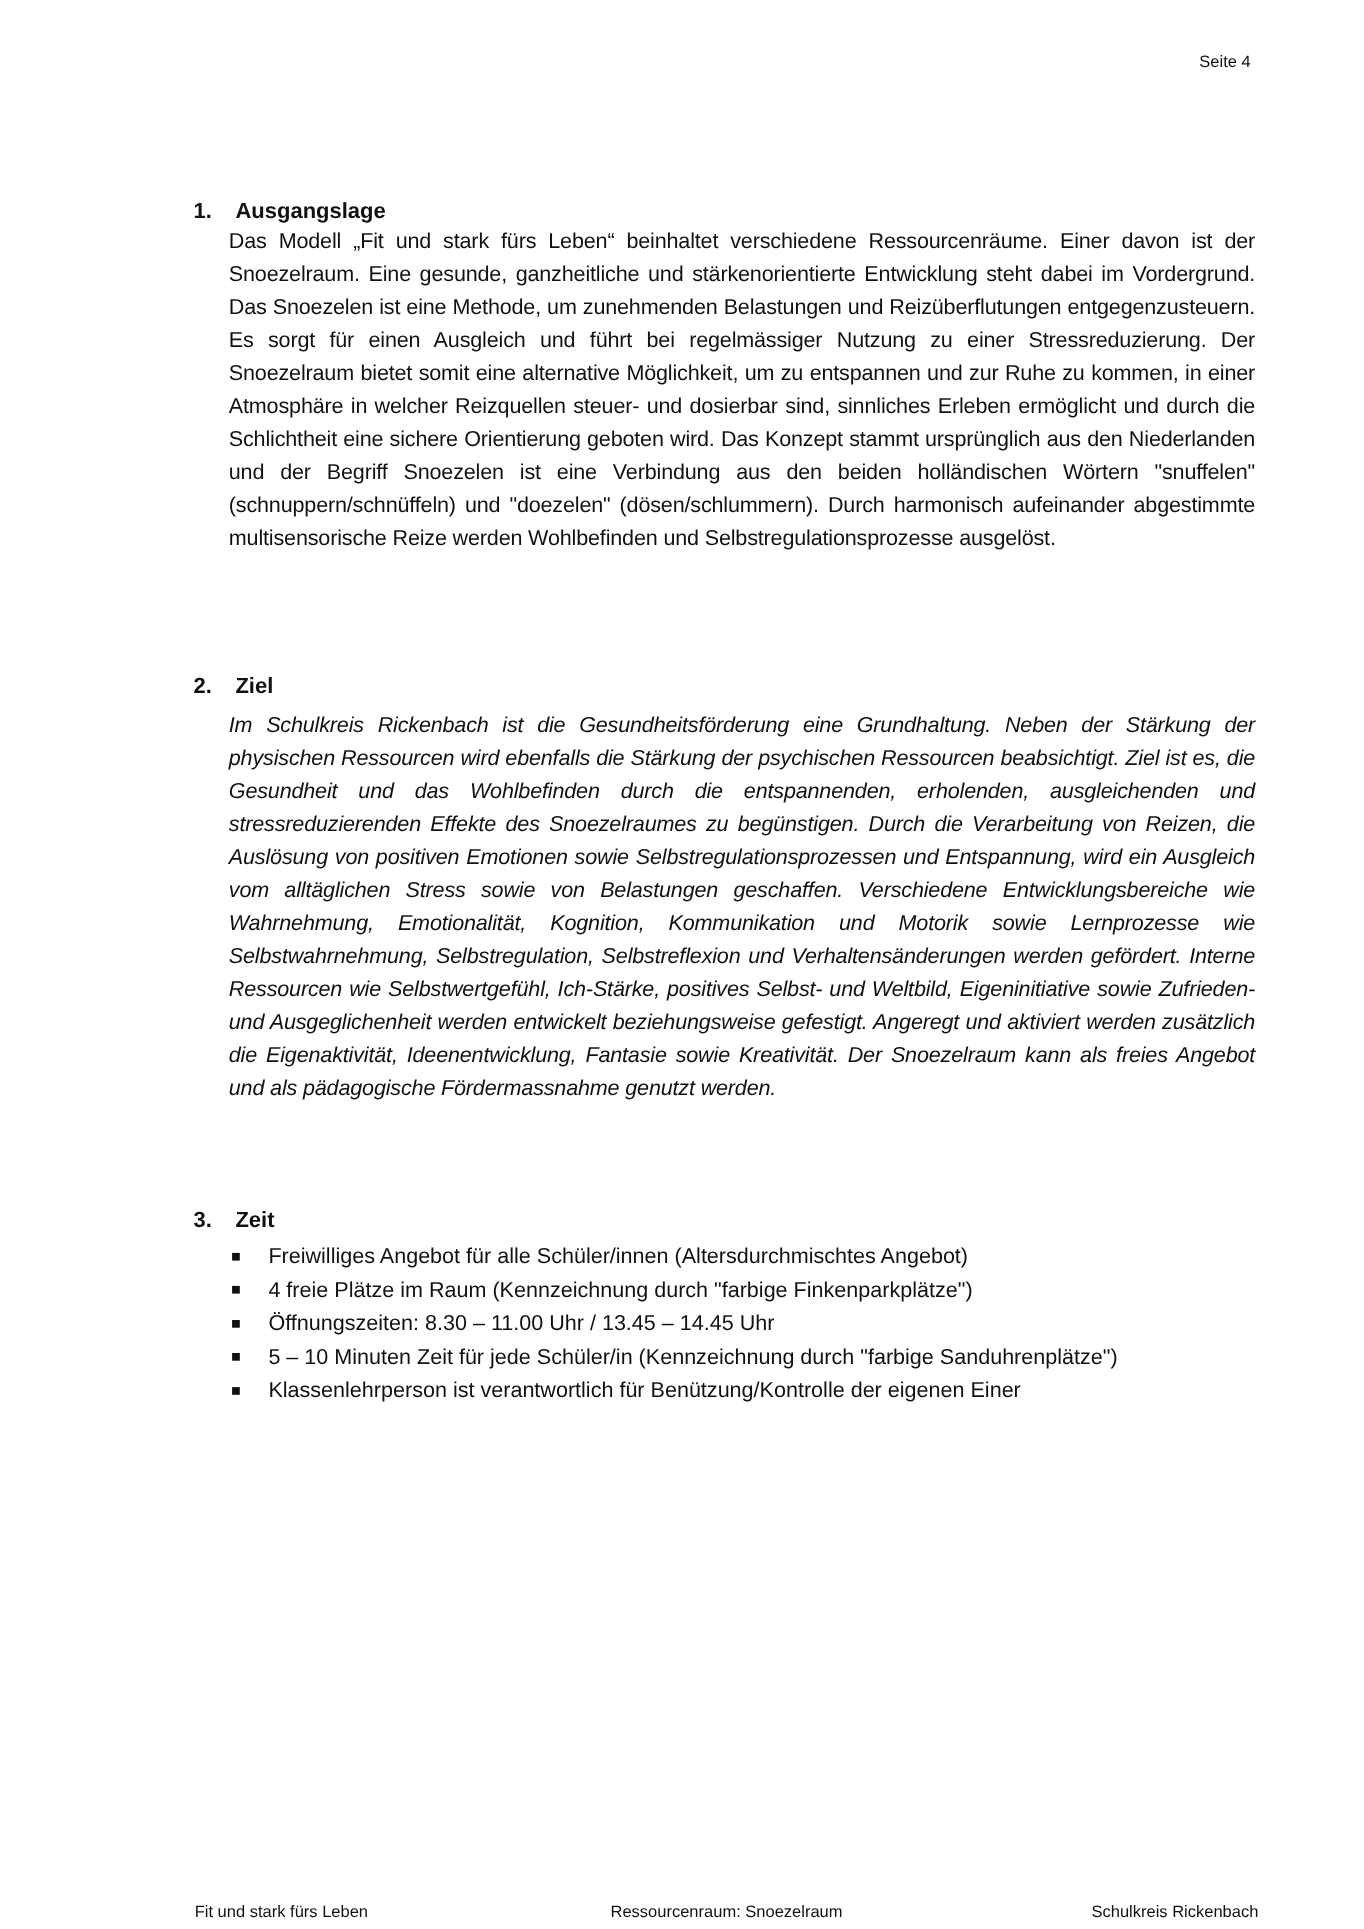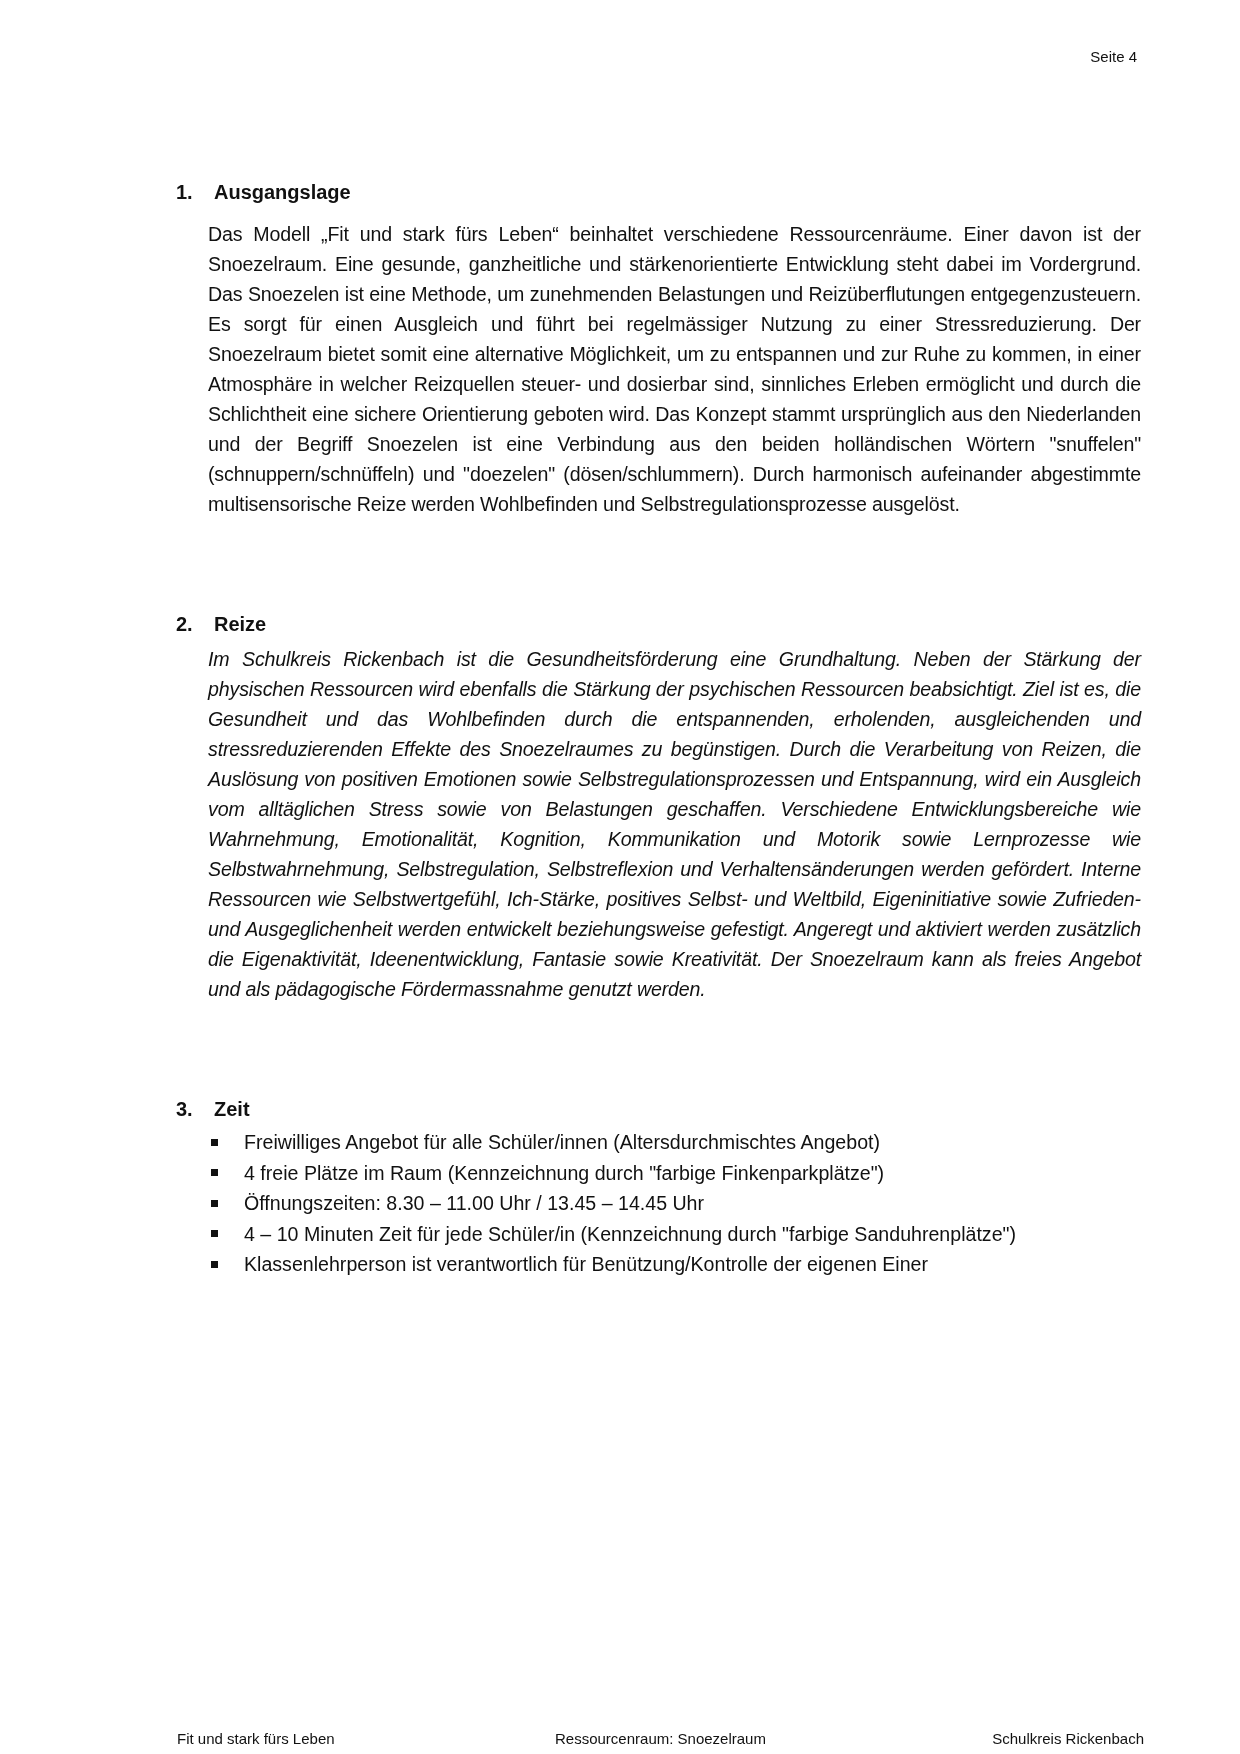--- a/index.html
+++ b/index.html
@@ -5,21 +5,21 @@
   html, body { margin:0; padding:0; background:#ffffff; }
   body { width:1240px; height:1754px; position:relative; overflow:hidden;
          font-family:"Liberation Sans", "DejaVu Sans", sans-serif; color:#111; }
   .page-number { position:absolute; top:48px; right:103px; font-size:15px; }
   .section { position:absolute; left:176px; width:965px; }
   .section h2 { margin:0; font-size:20px; font-weight:bold; display:flex; }
   .section h2 .num { width:38px; display:inline-block; }
   .section p { margin:0; padding-left:32px; font-size:19.6px; line-height:30px;
                text-align:justify; hyphens:manual; letter-spacing:-0.15px; }
   #sec1 { top:181px; }
-  #sec1 p { margin-top:15px; }
+  #sec1 p { margin-top:0; }
   #sec2 { top:613px; }
   #sec2 p { margin-top:8px;font-style:italic; }
   #sec3 { top:1098px; }
   #sec3 ul { list-style:none; margin:6px 0 0 0; padding:0 0 0 32px; }
   #sec3 li { font-size:19.6px; line-height:30.5px; display:flex; align-items:center; }
   #sec3 li .bullet { width:7px; height:7px; background:#111; display:inline-block;
                      margin-left:3px; margin-right:26px; flex:none; }
   .footer { position:absolute; top:1730px; font-size:15px; }
   .footer-left { left:177px; }
   .footer-center { left:555px; }
@@ -34,21 +34,21 @@
   <h2>
     <span class="num">1.</span>
     <span>Ausgangslage</span>
   </h2>
   <p>Das Modell „Fit und stark fürs Leben“ beinhaltet verschiedene Ressourcenräume. Einer davon ist der Snoezelraum. Eine gesunde, ganzheitliche und stärkenorientierte Entwicklung steht dabei im Vordergrund. Das Snoezelen ist eine Methode, um zunehmenden Belastungen und Reizüberflutun­gen entgegenzusteuern. Es sorgt für einen Ausgleich und führt bei regelmässiger Nutzung zu einer Stressreduzierung. Der Snoezelraum bietet somit eine alternative Möglichkeit, um zu entspannen und zur Ruhe zu kommen, in einer Atmosphäre in welcher Reizquellen steuer- und dosierbar sind, sinnliches Erleben ermöglicht und durch die Schlichtheit eine sichere Orientierung geboten wird. Das Konzept stammt ursprünglich aus den Niederlanden und der Begriff Snoezelen ist eine Verbin­dung aus den beiden holländischen Wörtern "snuffelen" (schnuppern/schnüffeln) und "doezelen" (dösen/schlummern). Durch harmonisch aufeinander abgestimmte multisensorische Reize werden Wohlbefinden und Selbstregulationsprozesse ausgelöst.</p>
 </div>
 
 <div class="section" id="sec2">
   <h2>
     <span class="num">2.</span>
-    <span>Reize</span>
+    <span>Ziel</span>
   </h2>
   <p>Im Schulkreis Rickenbach ist die Gesundheitsförderung eine Grundhaltung. Neben der Stärkung der physischen Ressourcen wird ebenfalls die Stärkung der psychischen Ressourcen beabsichtigt. Ziel ist es, die Gesundheit und das Wohlbefinden durch die entspannenden, erholenden, ausglei­chenden und stressreduzierenden Effekte des Snoezelraumes zu begünstigen. Durch die Verarbei­tung von Reizen, die Auslösung von positiven Emotionen sowie Selbstregulationsprozessen und Entspannung, wird ein Ausgleich vom alltäglichen Stress sowie von Belastungen geschaffen. Ver­schiedene Entwicklungsbereiche wie Wahrnehmung, Emotionalität, Kognition, Kommunikation und Motorik sowie Lernprozesse wie Selbstwahrnehmung, Selbstregulation, Selbstreflexion und Verhaltensänderungen werden gefördert. Interne Ressourcen wie Selbstwertgefühl, Ich-Stärke, po­sitives Selbst- und Weltbild, Eigeninitiative sowie Zufrieden- und Ausgeglichenheit werden entwi­ckelt beziehungsweise gefestigt. Angeregt und aktiviert werden zusätzlich die Eigenaktivität, Ideen­entwicklung, Fantasie sowie Kreativität. Der Snoezelraum kann als freies Angebot und als pädago­gische Fördermassnahme genutzt werden.</p>
 </div>
 
 <div class="section" id="sec3">
   <h2>
     <span class="num">3.</span>
     <span>Zeit</span>
   </h2>
   <ul>
@@ -59,21 +59,21 @@
     <li>
         <span class="bullet"></span>
         <span>4 freie Plätze im Raum (Kennzeichnung durch "farbige Finkenparkplätze")</span>
       </li>
     <li>
         <span class="bullet"></span>
         <span>Öffnungszeiten: 8.30 – 11.00 Uhr / 13.45 – 14.45 Uhr</span>
       </li>
     <li>
         <span class="bullet"></span>
-        <span>4 – 10 Minuten Zeit für jede Schüler/in (Kennzeichnung durch "farbige Sanduhrenplätze")</span>
+        <span>5 – 10 Minuten Zeit für jede Schüler/in (Kennzeichnung durch "farbige Sanduhrenplätze")</span>
       </li>
     <li>
         <span class="bullet"></span>
         <span>Klassenlehrperson ist verantwortlich für Benützung/Kontrolle der eigenen Einer</span>
       </li>
   </ul>
 </div>
 
 <div class="footer footer-left">Fit und stark fürs Leben</div>
 <div class="footer footer-center">Ressourcenraum: Snoezelraum</div>

